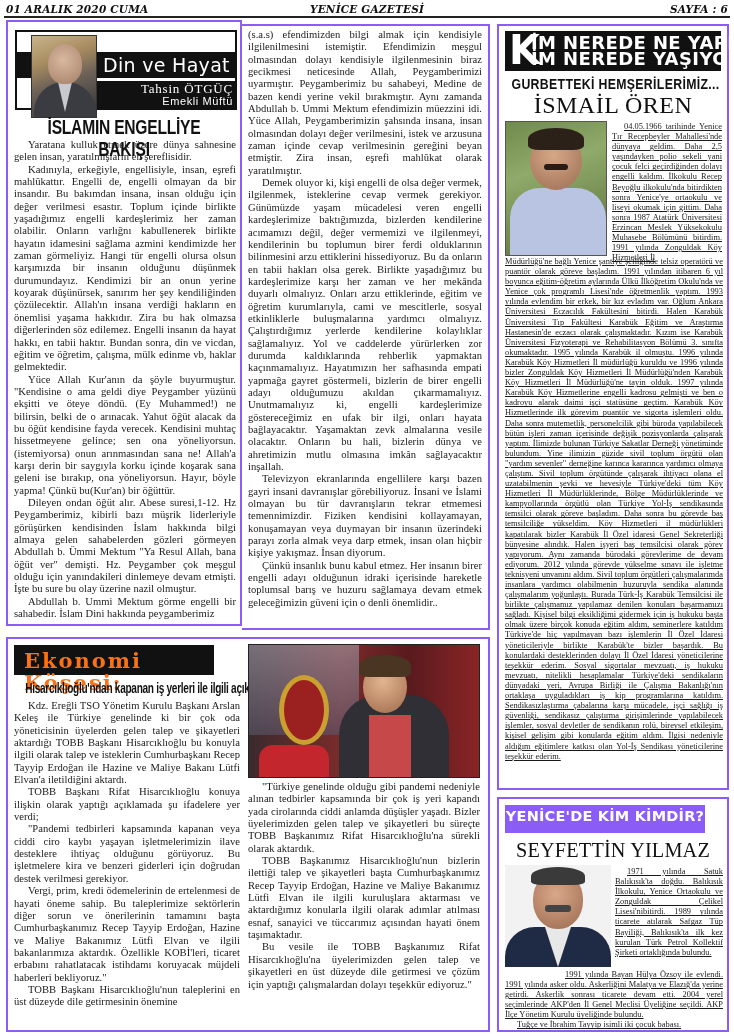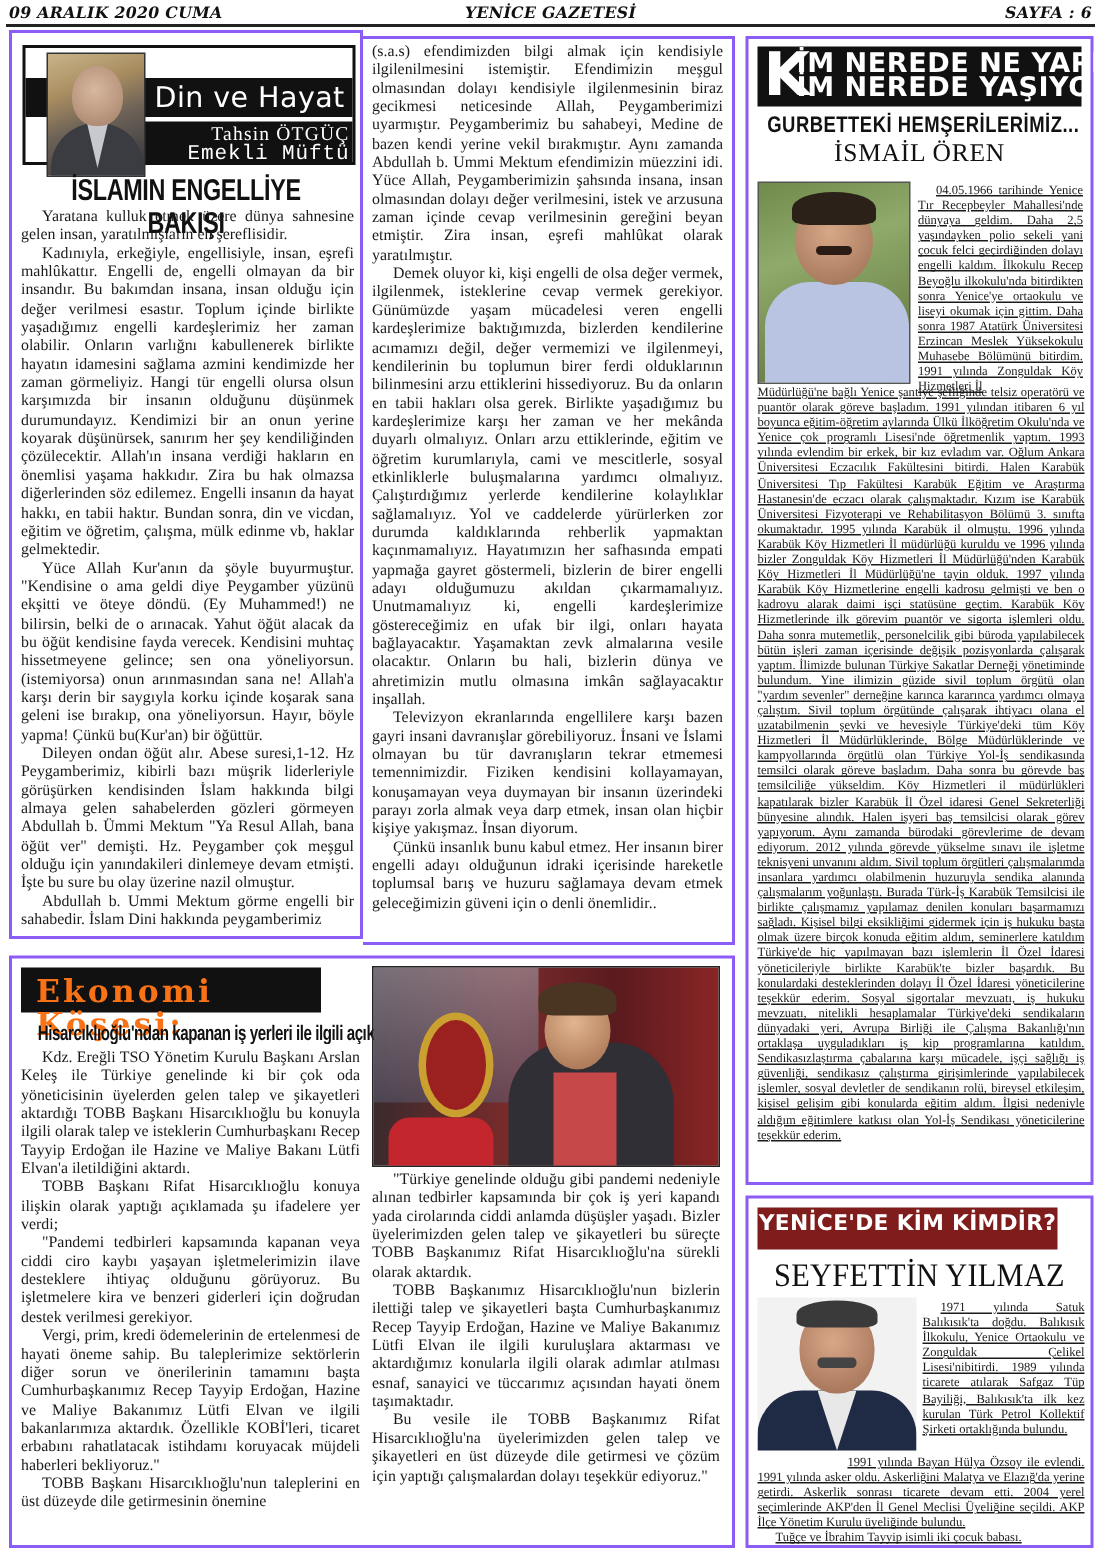--- a/index.html
+++ b/index.html
@@ -23,21 +23,21 @@
   #din { left: 6px; top: 20px; width: 236px; height: 606px; }
   .din-banner { position: absolute; left: 7px; top: 8px; width: 222px; height: 80px; border: 2px solid #111; background: #fff; }
   .din-banner .bar { position: absolute; left: 0; top: 20px; width: 218px; height: 26px; background: #111; }
   .din-banner .bar2 { position: absolute; left: 78px; top: 49px; width: 140px; height: 27px; background: #111; }
   .din-photo { position: absolute; left: 14px; top: 3px; width: 66px; height: 83px; background: linear-gradient(160deg,#c9b48a 0%,#a88c60 30%,#6d6257 55%,#2f3036 100%); border: 1px solid #333; overflow: hidden; }
   .din-photo .head { position: absolute; left: 16px; top: 8px; width: 34px; height: 40px; border-radius: 50% 50% 45% 45%; background: radial-gradient(circle at 45% 40%, #d8b8a0, #a57f68); }
   .din-photo .suit { position: absolute; left: 2px; top: 46px; width: 62px; height: 40px; border-radius: 30px 30px 0 0; background: #3b3c42; }
   .din-photo .shirt { position: absolute; left: 26px; top: 46px; width: 14px; height: 30px; background: #c7c9cf; clip-path: polygon(0 0,100% 0,50% 100%); }
   .din-title { position: absolute; left: 86px; top: 20px; font-family: "DejaVu Sans", sans-serif; font-size: 19px; color: #fff; letter-spacing: 0.3px; line-height: 26px; }
   .din-author { position: absolute; left: 82px; top: 49px; width: 134px; text-align: right; font-family: "Liberation Serif", serif; font-size: 13px; color: #fff; letter-spacing: 0.8px; line-height: 15px; }
-  .din-role { position: absolute; left: 82px; top: 63px; width: 134px; text-align: right; font-family: Liberation Mono, monospace; font-size: 14px; color: #fff; letter-spacing: 0.6px; }
+  .din-role { position: absolute; left: 82px; top: 63px; width: 134px; text-align: right; font-family: Liberation Sans, sans-serif; font-size: 11px; color: #fff; letter-spacing: 0.6px; }
   .din-headline { position: absolute; left: 0; top: 94px; width: 232px; text-align: center; font-family: "Liberation Sans", sans-serif; font-weight: bold; font-size: 20px; transform: scaleX(0.78); letter-spacing: -0.3px; line-height: 22px; }
   .din-col1 { position: absolute; left: 6px; top: 117px; width: 222px; }
   .din-col2 { position: absolute; left: 5px; top: 0px; width: 232px; }
 
   #din2 { left: 242px; top: 24px; width: 248px; height: 606px; border-left: none; }
 
   
   #eko { left: 6px; top: 637px; width: 484px; height: 395px; }
   .eko-banner { position: absolute; left: 6px; top: 6px; width: 200px; height: 30px; background: #111; }
   .eko-title { position: absolute; left: 10px; top: 5px; font-family: "DejaVu Serif", serif; font-weight: bold; font-size: 21px; color: #f97316; letter-spacing: 2px; line-height: 22px; }
@@ -54,48 +54,48 @@
   .eko-col2 { position: absolute; left: 240px; top: 142px; width: 232px; }
 
   
   #kim { left: 497px; top: 24px; width: 232px; height: 766px; }
   .kim-banner { position: absolute; left: 6px; top: 5px; width: 216px; height: 40px; background: #111; }
   .kim-bigk { position: absolute; left: 4px; top: -3px; font-family: "DejaVu Sans", sans-serif; font-weight: bold; color: #fff; font-size: 40px; line-height: 44px; }
   .kim-line { position: absolute; left: 26px; font-family: "DejaVu Sans", sans-serif; font-weight: bold; color: #fff; font-size: 18px; letter-spacing: 0.4px; line-height: 14px; white-space: nowrap; }
   .kim-l1 { top: 5px; }
   .kim-l2 { top: 21px; }
   .kim-sub { position: absolute; left: -10px; top: 49px; width: 250px; text-align: center; font-family: "Liberation Sans", sans-serif; font-weight: bold; font-size: 15px; transform: scaleX(0.82); letter-spacing: 0.4px; white-space: nowrap; }
-  .kim-name { position: absolute; left: 0; top: 66px; width: 228px; text-align: center; font-family: "Liberation Serif", serif; font-size: 17px; letter-spacing: 0.5px; }
+  .kim-name { position: absolute; left: 0; top: 66px; width: 228px; text-align: center; font-family: "Liberation Serif", serif; font-size: 24px; letter-spacing: 0.5px; }
   .kim-photo { position: absolute; left: 6px; top: 95px; width: 102px; height: 135px; overflow: hidden; background: linear-gradient(160deg,#6f8a4a 0%,#8faa6a 35%,#5c6e3a 100%); border: 1px solid #555; }
   .kim-photo .face { position: absolute; left: 24px; top: 10px; width: 52px; height: 58px; border-radius: 50%; background: radial-gradient(circle at 45% 40%, #d7a887, #9a6c52); }
   .kim-photo .hair { position: absolute; left: 22px; top: 6px; width: 56px; height: 22px; border-radius: 50% 50% 20% 20%; background: #2c2118; }
   .kim-photo .shirt { position: absolute; left: 4px; top: 66px; width: 96px; height: 70px; border-radius: 30px 30px 0 0; background: #b8c4e2; }
   .kim-photo .mst { position: absolute; left: 38px; top: 42px; width: 24px; height: 6px; border-radius: 3px; background: #2a1c14; }
   .kim-text-top { position: absolute; left: 113px; top: 96px; width: 110px; }
   .kim-text-rest { position: absolute; left: 6px; top: 231px; width: 218px; }
 
   
   #yen { left: 497px; top: 797px; width: 232px; height: 235px; }
-  .yen-banner { position: absolute; left: 6px; top: 6px; width: 200px; height: 28px; background: #7f1d1d; }
+  .yen-banner { position: absolute; left: 6px; top: 6px; width: 200px; height: 28px; background: #8b5cf6; }
   .yen-title { position: absolute; left: 0; top: 3px; width: 200px; text-align: center; font-family: "DejaVu Sans", sans-serif; font-weight: bold; font-size: 14.5px; color: #fff; letter-spacing: 0.2px; white-space: nowrap; }
   .yen-name { position: absolute; left: 0; top: 38px; width: 228px; text-align: center; font-family: "Liberation Serif", serif; font-size: 22px; transform: scaleX(0.92); letter-spacing: 0.2px; white-space: nowrap; }
   .yen-photo { position: absolute; left: 6px; top: 66px; width: 106px; height: 102px; overflow: hidden; background: #f2f2f2; }
   .yen-photo .face { position: absolute; left: 28px; top: 6px; width: 50px; height: 58px; border-radius: 48%; background: radial-gradient(circle at 45% 40%, #d9a788, #9a6a50); }
   .yen-photo .hair { position: absolute; left: 26px; top: 2px; width: 54px; height: 18px; border-radius: 50% 50% 20% 20%; background: #3a3a3a; }
   .yen-photo .mst { position: absolute; left: 40px; top: 40px; width: 26px; height: 7px; border-radius: 3px; background: #444; }
   .yen-photo .suit { position: absolute; left: 0px; top: 62px; width: 106px; height: 42px; border-radius: 30px 30px 0 0; background: #1f2a44; }
   .yen-photo .collar { position: absolute; left: 40px; top: 62px; width: 26px; height: 40px; background: #e8e8e8; clip-path: polygon(0 0,100% 0,50% 100%); }
   .yen-text-top { position: absolute; left: 116px; top: 68px; width: 108px; }
   .yen-text-rest { position: absolute; left: 6px; top: 171px; width: 218px; }
 </style>
 </head>
 <body>
 
 <div class="masthead">
-  <span class="mh-left">09 ARALIK 2020 CUMA</span>
+  <span class="mh-left">01 ARALIK 2020 CUMA</span>
   <span class="mh-center">YENİCE GAZETESİ</span>
   <span class="mh-right">SAYFA : 6</span>
 </div>
 
 <div id="din" class="box">
   <div class="din-banner">
     <div class="bar"></div>
     <div class="bar2"></div>
     <div class="din-photo">
       <div class="suit"></div>

